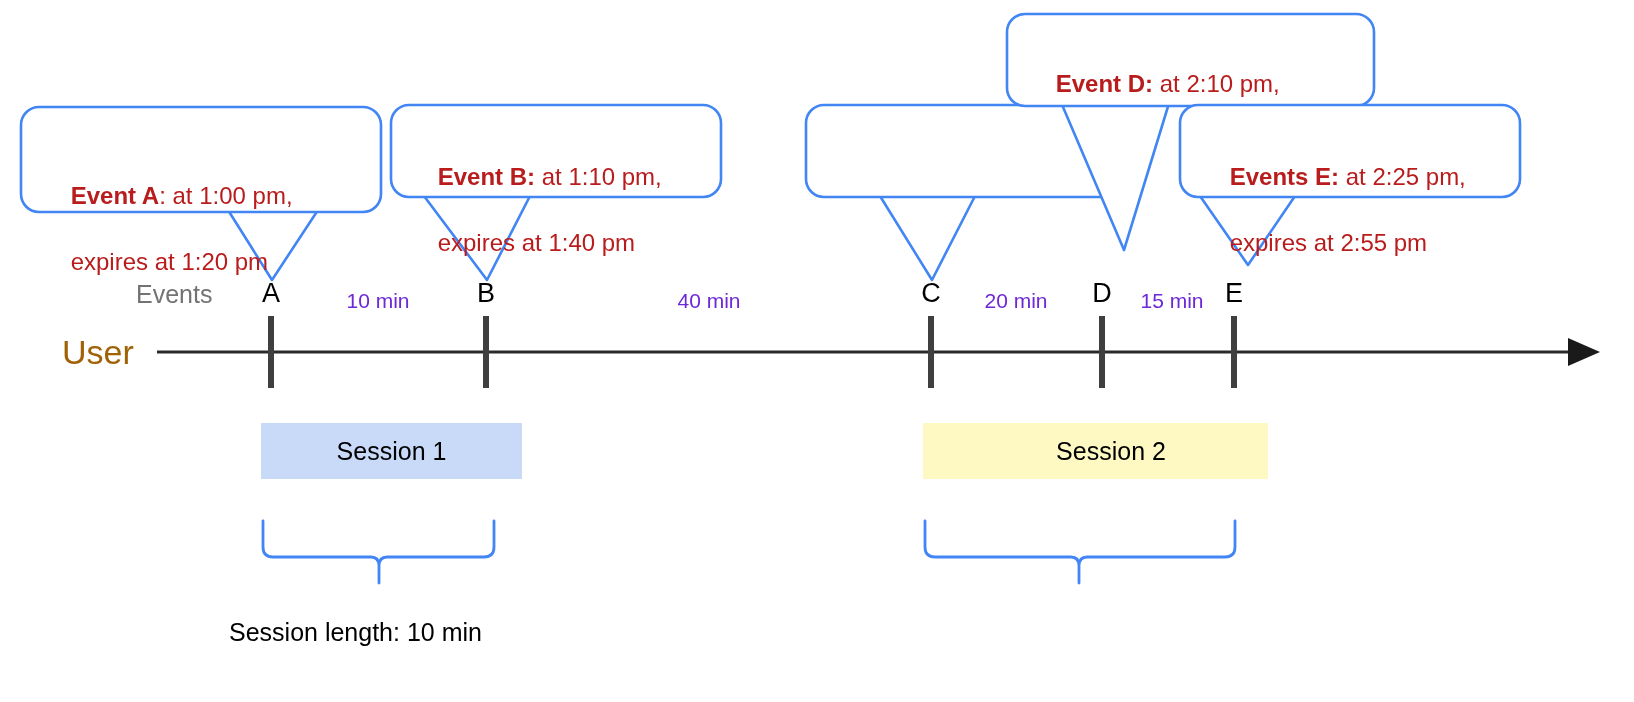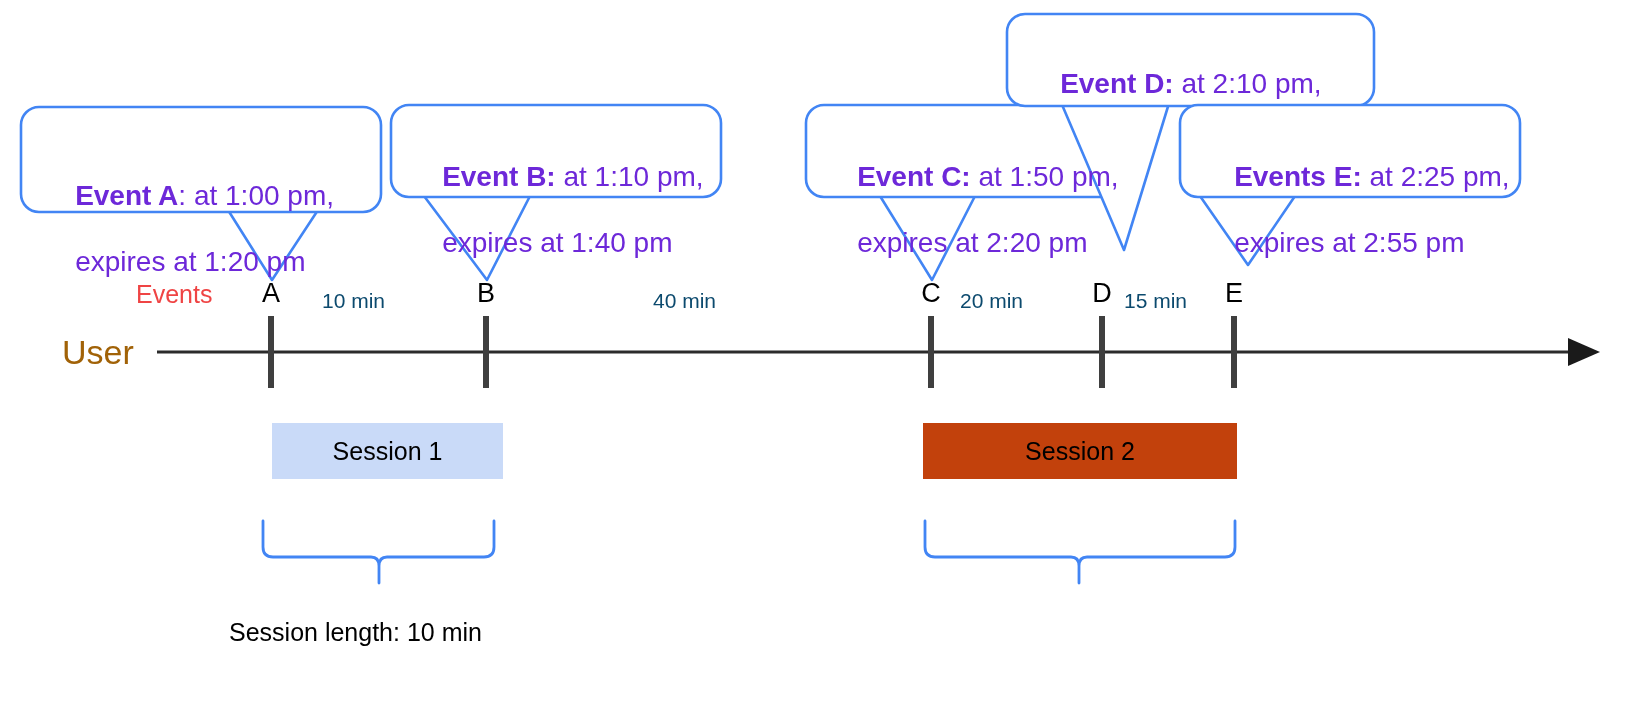--- a/index.html
+++ b/index.html
@@ -5,51 +5,52 @@
   html,body{margin:0;padding:0;background:#ffffff;}
   body{
     width:1634px;height:702px;position:relative;overflow:hidden;
     font-family:"Liberation Sans","DejaVu Sans",sans-serif;
     color:#000000;
   }
   #stage{position:absolute;left:0;top:0;width:1634px;height:702px;}
   svg.layer{position:absolute;left:0;top:0;width:1634px;height:702px;overflow:visible;}
   .callout-text{
     position:absolute;
-    font-size:28px;
+    font-size:24px;
     line-height:33px;
-    color:#6d28d9;
+    color:#b91c1c;
     white-space:pre;
     letter-spacing:0px;
   }
   .callout-text b{font-weight:bold;}
   .axis-label{
     position:absolute;
     font-size:27px;
     color:#a16207;
     white-space:nowrap;
   }
   .events-label{
     position:absolute;
     font-size:25px;
-    color:#ef4444;
+    color:#737373;
     white-space:nowrap;
   }
   .tick-label{
     position:absolute;
     font-size:27px;
     color:#000000;
     white-space:nowrap;
     text-align:center;
   }
   .gap-label{
     position:absolute;
     font-size:21px;
-    color:#0c4a6e;
+    color:#6d28d9;
     white-space:nowrap;
+    text-align:center;
   }
   .session-box{
     position:absolute;
     display:flex;align-items:center;justify-content:center;
     font-size:25px;
     color:#000000;
   }
   .session-length{
     position:absolute;
     font-size:25px;
@@ -108,24 +109,20 @@
   <div class="callout-text" style="left:44px;top:146px;width:330px;">
     <span><b>Event A</b><span>: </span><span>at 1:00 pm,</span></span><br>
     <span>expires at 1:20 pm</span>
   </div>
 
   <div class="callout-text" style="left:411px;top:127px;width:310px;">
     <span><b>Event B:</b><span> </span><span>at 1:10 pm,</span></span><br>
     <span>expires at 1:40 pm</span>
   </div>
 
-  <div class="callout-text" style="left:826px;top:127px;width:310px;">
-    <span><b>Event C:</b><span> </span><span>at 1:50 pm,</span></span><br>
-    <span>expires at 2:20 pm</span>
-  </div>
 
   <div class="callout-text" style="left:1029px;top:34px;width:340px;">
     <span><b>Event D:</b><span> </span><span>at 2:10 pm,</span></span><br>
   </div>
 
   <div class="callout-text" style="left:1203px;top:127px;width:320px;">
     <span><b>Events E:</b><span> </span><span>at 2:25 pm,</span></span><br>
     <span>expires at 2:55 pm</span>
   </div>
 
@@ -136,22 +133,22 @@
   <div class="tick-label" style="left:466px;top:278px;width:40px;">B</div>
   <div class="tick-label" style="left:911px;top:278px;width:40px;">C</div>
   <div class="tick-label" style="left:1082px;top:278px;width:40px;">D</div>
   <div class="tick-label" style="left:1214px;top:278px;width:40px;">E</div>
 
   <div class="gap-label" style="left:322px;top:289px;width:112px;">10 min</div>
   <div class="gap-label" style="left:653px;top:289px;width:112px;">40 min</div>
   <div class="gap-label" style="left:960px;top:289px;width:112px;">20 min</div>
   <div class="gap-label" style="left:1124px;top:289px;width:96px;">15 min</div>
 
-  <div class="session-box" style="left:272px;top:423px;width:231px;height:56px;background:#c9daf8;">
+  <div class="session-box" style="left:261px;top:423px;width:261px;height:56px;background:#c9daf8;">
     <span>Session 1</span>
   </div>
-  <div class="session-box" style="left:923px;top:423px;width:314px;height:56px;background:#c2410c;">
+  <div class="session-box" style="left:923px;top:423px;width:314px;height:56px;background:#fef9c3;padding-left:31px;">
     <span>Session 2</span>
   </div>
 
   <div class="session-length" style="left:229px;top:618px;width:300px;">Session length: 10 min</div>
 
 </div>
 
 </body></html>

